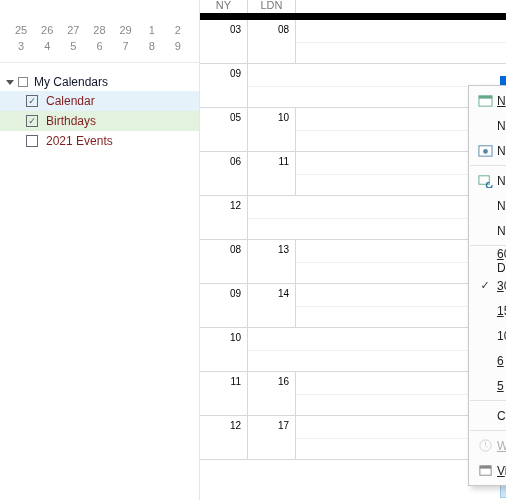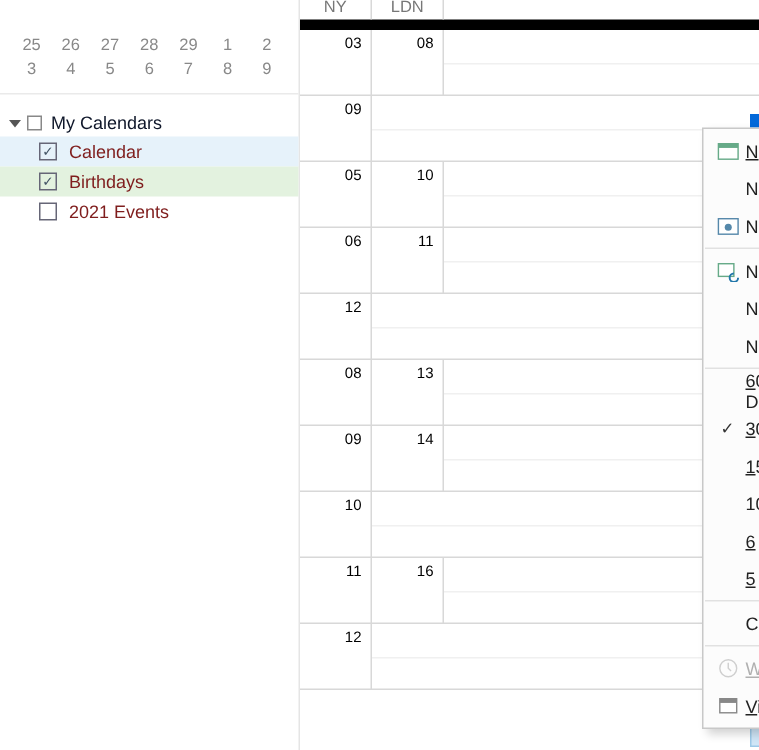--- a/index.html
+++ b/index.html
@@ -146,20 +146,21 @@
           <div class="time-cell">10</div>
           <div class="slot"></div>
         </div>
         <div class="time-row">
           <div class="time-cell">11</div>
           <div class="time-cell">16</div>
           <div class="slot"></div>
         </div>
         <div class="time-row">
           <div class="time-cell">12</div>
+          <div class="time-cell">17</div>
           <div class="slot"></div>
         </div>
       </div>
 
     <div class="highlight-bar"></div>
 
     <div class="appt-pill">
       <b>Testing;</b>
 
     </div>

